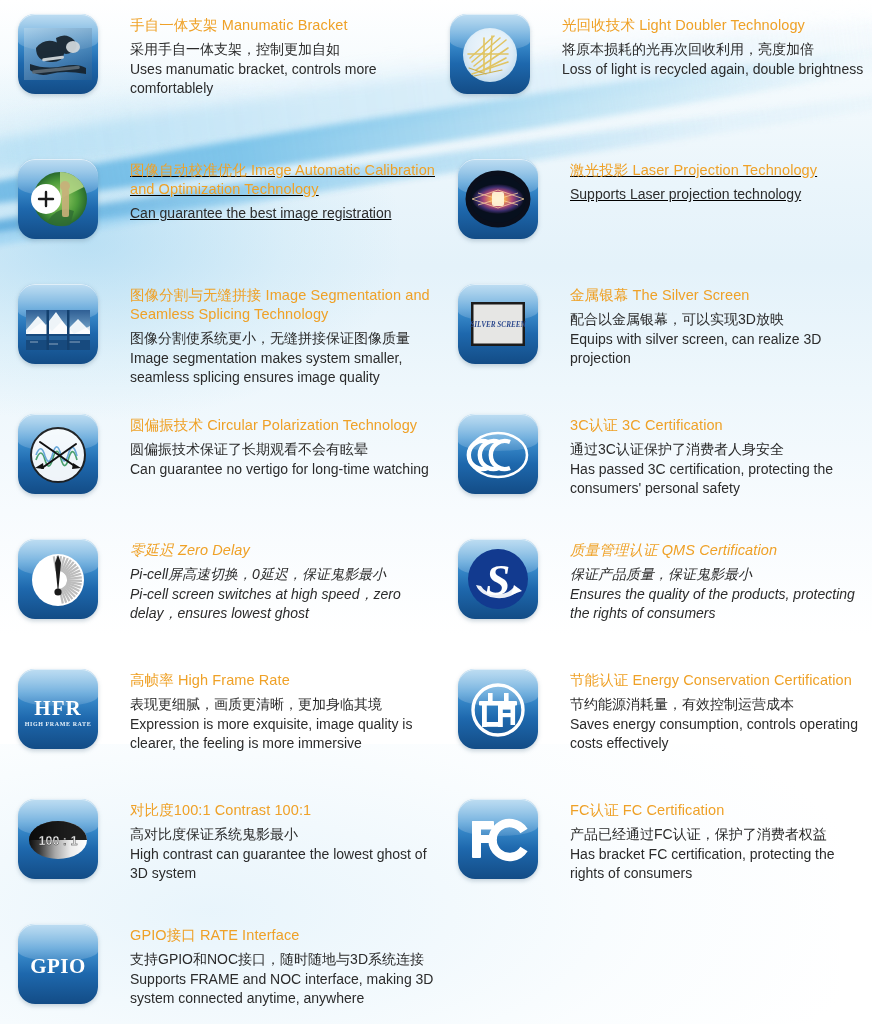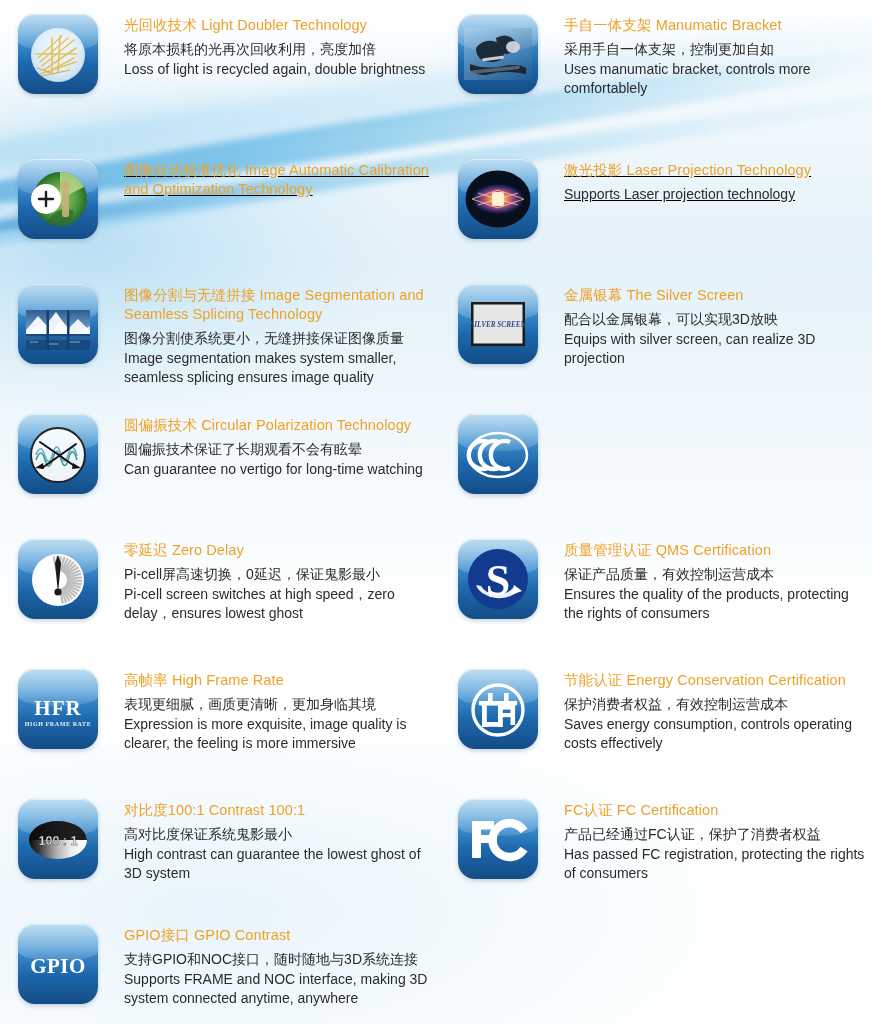--- a/index.html
+++ b/index.html
@@ -94,21 +94,21 @@
     display: flex;
     box-sizing: border-box;
   }
   .cell.left  { width: 440px; padding-left: 18px; }
   .cell.right { width: 432px; padding-left: 18px; }
 
   .icon-wrap {
     flex: 0 0 auto;
     width: 92px;
     height: 80px;
-    margin-right: 14px;
+    margin-right: 20px;
   }
   .icon {
     width: 80px;
     height: 80px;
     border-radius: 17px;
     position: relative;
     overflow: hidden;
     background: linear-gradient(180deg, #6fb4e2 0%, #3f93d2 30%, #1e68ad 62%, #134c86 100%);
     box-shadow: 0 2px 4px rgba(100,130,150,0.35), inset 0 1px 0 rgba(255,255,255,0.55);
   }
@@ -145,20 +145,55 @@
   <div class="glow-bottom"></div>
   <div class="swoosh sw4"></div>
   <div class="swoosh sw3"></div>
   <div class="swoosh sw1"></div>
   <div class="swoosh sw2"></div>
   <div class="swoosh sw5"></div>
 </div>
 
 <div id="grid">
     <div class="row" style="min-height: 145px;">
+      <div class="cell right">
+        <div class="icon-wrap">
+         <div class="icon">
+           <div class="gloss"></div>
+           <svg viewBox="0 0 80 80">
+        <defs>
+                <linearGradient id="mb" x1="0" y1="0" x2="1" y2="1">
+          <stop offset="0%" stop-color="#bcd9ec"></stop>
+                  <stop offset="100%" stop-color="#2b5f8f"></stop>
+                </linearGradient>
+              </defs>
+        <rect x="6" y="14" width="68" height="52" fill="url(#mb)" opacity=".5"></rect>
+        <g fill="#16222c" opacity=".92">
+          <path d="M18 34 q8 -10 20 -6 q10 3 8 12 q-2 9 -14 8 q-14 -1 -14 -14 z"></path>
+          <path d="M38 24 q10 -6 18 2 q6 7 -2 12 q-8 5 -14 -3 z"></path>
+          <path d="M12 50 q16 6 34 2 q14 -3 22 2 l0 6 q-22 -4 -36 0 q-12 3 -20 -4 z"></path>
+        </g>
+        <g fill="#cfd6da" opacity=".95">
+          <ellipse cx="55" cy="33" rx="7" ry="6"></ellipse>
+          <rect x="24" y="43" width="22" height="3" rx="1.5" transform="rotate(-8 35 44)"></rect>
+        </g>
+        <g fill="#5d6b76" opacity=".9">
+                <rect x="14" y="54" width="48" height="3.4" rx="1.7" transform="rotate(-6 38 56)"></rect>
+              </g>
+      </svg>
+         </div>
+       </div>
+       <div class="txt">
+         <p class="title">手自一体支架 Manumatic Bracket</p>
+         <p class="desc">
+           <span class="cn">采用手自一体支架，控制更加自如</span>
+           <span class="en">Uses manumatic bracket, controls more comfortablely</span>
+         </p>
+       </div>
+      </div>
       <div class="cell left">
         <div class="icon-wrap">
          <div class="icon">
            <div class="gloss"></div>
            <svg viewBox="0 0 80 80">
         <defs>
                 <radialGradient id="ld" cx="50%" cy="45%" r="55%">
           <stop offset="0%" stop-color="#ffffff"></stop>
                   <stop offset="75%" stop-color="#eaf4fb"></stop>
                   <stop offset="100%" stop-color="#cfe6f4"></stop>
@@ -181,55 +216,20 @@
                 <path d="M24 62 L52 56"></path>
         </g>
       </svg>
          </div>
        </div>
        <div class="txt">
          <p class="title">光回收技术 Light Doubler Technology</p>
          <p class="desc">
            <span class="cn">将原本损耗的光再次回收利用，亮度加倍</span>
            <span class="en">Loss of light is recycled again, double brightness</span>
-         </p>
-       </div>
-      </div>
-      <div class="cell right">
-        <div class="icon-wrap">
-         <div class="icon">
-           <div class="gloss"></div>
-           <svg viewBox="0 0 80 80">
-        <defs>
-                <linearGradient id="mb" x1="0" y1="0" x2="1" y2="1">
-          <stop offset="0%" stop-color="#bcd9ec"></stop>
-                  <stop offset="100%" stop-color="#2b5f8f"></stop>
-                </linearGradient>
-              </defs>
-        <rect x="6" y="14" width="68" height="52" fill="url(#mb)" opacity=".5"></rect>
-        <g fill="#16222c" opacity=".92">
-          <path d="M18 34 q8 -10 20 -6 q10 3 8 12 q-2 9 -14 8 q-14 -1 -14 -14 z"></path>
-          <path d="M38 24 q10 -6 18 2 q6 7 -2 12 q-8 5 -14 -3 z"></path>
-          <path d="M12 50 q16 6 34 2 q14 -3 22 2 l0 6 q-22 -4 -36 0 q-12 3 -20 -4 z"></path>
-        </g>
-        <g fill="#cfd6da" opacity=".95">
-          <ellipse cx="55" cy="33" rx="7" ry="6"></ellipse>
-          <rect x="24" y="43" width="22" height="3" rx="1.5" transform="rotate(-8 35 44)"></rect>
-        </g>
-        <g fill="#5d6b76" opacity=".9">
-                <rect x="14" y="54" width="48" height="3.4" rx="1.7" transform="rotate(-6 38 56)"></rect>
-              </g>
-      </svg>
-         </div>
-       </div>
-       <div class="txt">
-         <p class="title">手自一体支架 Manumatic Bracket</p>
-         <p class="desc">
-           <span class="cn">采用手自一体支架，控制更加自如</span>
-           <span class="en">Uses manumatic bracket, controls more comfortablely</span>
          </p>
        </div>
       </div>
     </div>
     <div class="row" style="min-height: 125px; text-decoration: underline;">
       <div class="cell left">
         <div class="icon-wrap">
          <div class="icon">
            <div class="gloss"></div>
            <svg viewBox="0 0 80 80">
@@ -251,20 +251,21 @@
         <g stroke="#1b1b1b" stroke-width="2.4" stroke-linecap="round">
                 <path d="M28 33 L28 47"></path>
                 <path d="M21 40 L35 40"></path>
               </g>
       </svg>
          </div>
        </div>
        <div class="txt">
          <p class="title">图像自动校准优化 Image Automatic Calibration and Optimization Technology</p>
          <p class="desc">
+           <span class="en">Can guarantee the best image registration</span>
          </p>
        </div>
       </div>
       <div class="cell right">
         <div class="icon-wrap">
          <div class="icon">
            <div class="gloss"></div>
            <svg viewBox="0 0 80 80">
         <defs>
           <radialGradient id="lp" cx="50%" cy="50%" r="50%">
@@ -398,23 +399,30 @@
            <svg viewBox="0 0 80 80">
         <ellipse cx="40" cy="41" rx="29" ry="22" fill="none" stroke="#ffffff" stroke-width="2.6"></ellipse>
         <g fill="none" stroke="#ffffff" stroke-width="4.4" stroke-linecap="butt">
           <path d="M30 28 a14 14 0 1 0 0 26"></path>
           <path d="M41 28 a14 14 0 1 0 0 26"></path>
           <path d="M52 28 a14 14 0 1 0 0 26"></path>
         </g>
       </svg>
          </div>
        </div>
-      </div>
-    </div>
-    <div class="row" style="min-height: 130px;">
+       <div class="txt">
+         <p class="title">3C认证 3C Certification</p>
+         <p class="desc">
+           <span class="cn">通过3C认证保护了消费者人身安全</span>
+           <span class="en">Has passed 3C certification, protecting the consumers' personal safety</span>
+         </p>
+       </div>
+      </div>
+    </div>
+    <div class="row" style="min-height: 130px; font-style: italic;">
       <div class="cell left">
         <div class="icon-wrap">
          <div class="icon">
            <div class="gloss"></div>
            <svg viewBox="0 0 80 80">
         <circle cx="40" cy="41" r="26" fill="#ffffff"></circle>
         <g fill="#c9c9c9">
           <path d="M38.4 32.1 L35.8 17.4" stroke="#bdbdbd" stroke-width="2.2"></path>
                 <path d="M39.8 32.0 L39.4 17.0" stroke="#bdbdbd" stroke-width="2.2"></path>
                 <path d="M41.1 32.1 L42.9 17.2" stroke="#bdbdbd" stroke-width="2.2"></path>
@@ -459,21 +467,21 @@
         <circle cx="40" cy="40" r="30" fill="#123a8f"></circle>
         <path d="M18 46 a24 18 0 0 0 44 4 l-7 -1 a18 13 0 0 1 -32 -2 z" fill="#ffffff" opacity=".92"></path>
         <path d="M56 46 l8 6 l-11 4 z" fill="#ffffff"></path>
         <text x="40" y="56" text-anchor="middle" font-family="'Liberation Serif',serif" font-size="44" font-weight="bold" fill="#ffffff">S</text>
       </svg>
          </div>
        </div>
        <div class="txt">
          <p class="title">质量管理认证 QMS Certification</p>
          <p class="desc">
-           <span class="cn">保证产品质量，有效控制运营成本</span>
+           <span class="cn">保证产品质量，保证鬼影最小</span>
            <span class="en">Ensures the quality of the products, protecting the rights of consumers</span>
          </p>
        </div>
       </div>
     </div>
     <div class="row" style="min-height: 130px;">
       <div class="cell left">
         <div class="icon-wrap">
          <div class="icon">
            <div class="gloss"></div>
@@ -507,21 +515,21 @@
           <rect x="40" y="36" width="17" height="4.6"></rect>
           <rect x="52.5" y="36" width="4.6" height="20"></rect>
           <rect x="44" y="44" width="10" height="4.2"></rect>
         </g>
       </svg>
          </div>
        </div>
        <div class="txt">
          <p class="title">节能认证 Energy Conservation Certification</p>
          <p class="desc">
-           <span class="cn">保护消费者权益，有效控制运营成本</span>
+           <span class="cn">节约能源消耗量，有效控制运营成本</span>
            <span class="en">Saves energy consumption, controls operating costs effectively</span>
          </p>
        </div>
       </div>
     </div>
     <div class="row" style="min-height: 125px;">
       <div class="cell left">
         <div class="icon-wrap">
          <div class="icon">
            <div class="gloss"></div>
@@ -560,37 +568,37 @@
           <rect x="14" y="36" width="18" height="8" rx="1"></rect>
         </g>
         <path d="M66 32 a17 17 0 1 0 0 18" fill="none" stroke="#ffffff" stroke-width="8.5" stroke-linecap="butt"></path>
       </svg>
          </div>
        </div>
        <div class="txt">
          <p class="title">FC认证 FC Certification</p>
          <p class="desc">
            <span class="cn">产品已经通过FC认证，保护了消费者权益</span>
-           <span class="en">Has passed FC registration, protecting the rights of consumers</span>
+           <span class="en">Has bracket FC certification, protecting the rights of consumers</span>
          </p>
        </div>
       </div>
     </div>
     <div class="row" style="min-height: 114px;">
       <div class="cell left">
         <div class="icon-wrap">
          <div class="icon">
            <div class="gloss"></div>
            <svg viewBox="0 0 80 80">
         <text x="40" y="49" text-anchor="middle" font-family="'Liberation Serif',serif" font-size="21" font-weight="bold" fill="#ffffff" letter-spacing=".5">GPIO</text>
       </svg>
          </div>
        </div>
        <div class="txt">
-         <p class="title">GPIO接口 GPIO Contrast</p>
+         <p class="title">GPIO接口 RATE Interface</p>
          <p class="desc">
            <span class="cn">支持GPIO和NOC接口，随时随地与3D系统连接</span>
            <span class="en">Supports FRAME and NOC interface, making 3D system connected anytime, anywhere</span>
          </p>
        </div>
       </div>
       <div class="cell right"></div>
     </div>
   </div>
 

